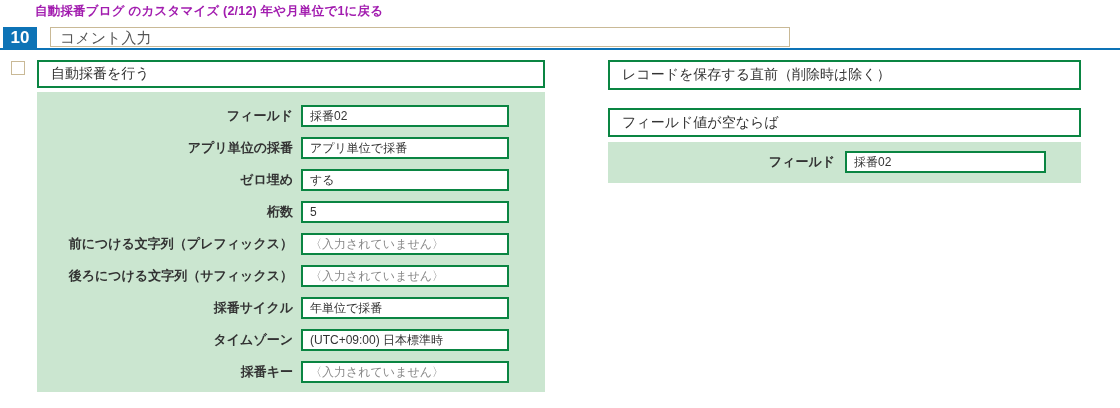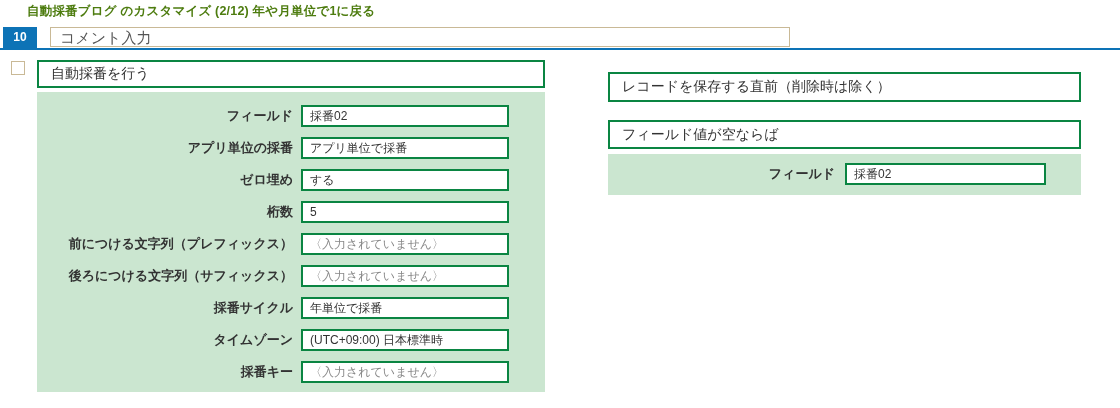--- a/index.html
+++ b/index.html
@@ -5,29 +5,29 @@
   * { margin:0; padding:0; box-sizing:border-box; }
   body { background:#fff; }
   .page {
     position:relative;
     width:1120px; height:408px;
     background:#ffffff;
     font-family:"Liberation Sans","DejaVu Sans",sans-serif;
     overflow:hidden;
   }
   .page-title {
-    position:absolute; left:27px; top:3px;
-    font-size:12.5px; font-weight:bold; color:#4d7c0f;
+    position:absolute; left:35px; top:3px;
+    font-size:12.5px; font-weight:bold; color:#a21caf;
     letter-spacing:0.2px;
   }
   .step-badge {
     position:absolute; left:3px; top:27px;
     width:34px; height:21px;
     background:#0d73b6; color:#ffffff;
-    font-size:12px; font-weight:bold;
+    font-size:17px; font-weight:bold;
     text-align:center; line-height:21px;
   }
   .comment-input {
     position:absolute; left:50px; top:27px;
     width:740px; height:20px;
     border:1px solid #c9b996; background:#fff;
     font-size:15px; color:#555;
     padding:0 9px; outline:none;
     font-family:"Liberation Sans","DejaVu Sans",sans-serif;
   }
@@ -69,21 +69,21 @@
     border:2px solid #0a8542; background:#fff;
     font-size:12px; color:#333;
     padding:0 7px;
     display:flex; align-items:center;
     white-space:nowrap; overflow:hidden;
   }
   .cfg-value.empty { color:#888; }
   
   .right-col { position:absolute; left:608px; top:60px; width:473px; }
   .right-col .panel-header { height:30px; }
-  .right-col .event-header { margin-bottom:18px;margin-top:12px; }
+  .right-col .event-header { margin-bottom:18px; }
   .right-col .condition-header { height:29px; margin-bottom:5px; }
   .right-col .panel-body {
     background:#cbe6d0;
     padding:9px 0 10px 0;
   }
   .right-col .cfg-label { width:227px; }
   .right-col .cfg-value { margin-left:10px; width:201px; }
 </style>
 </head>
 <body>

